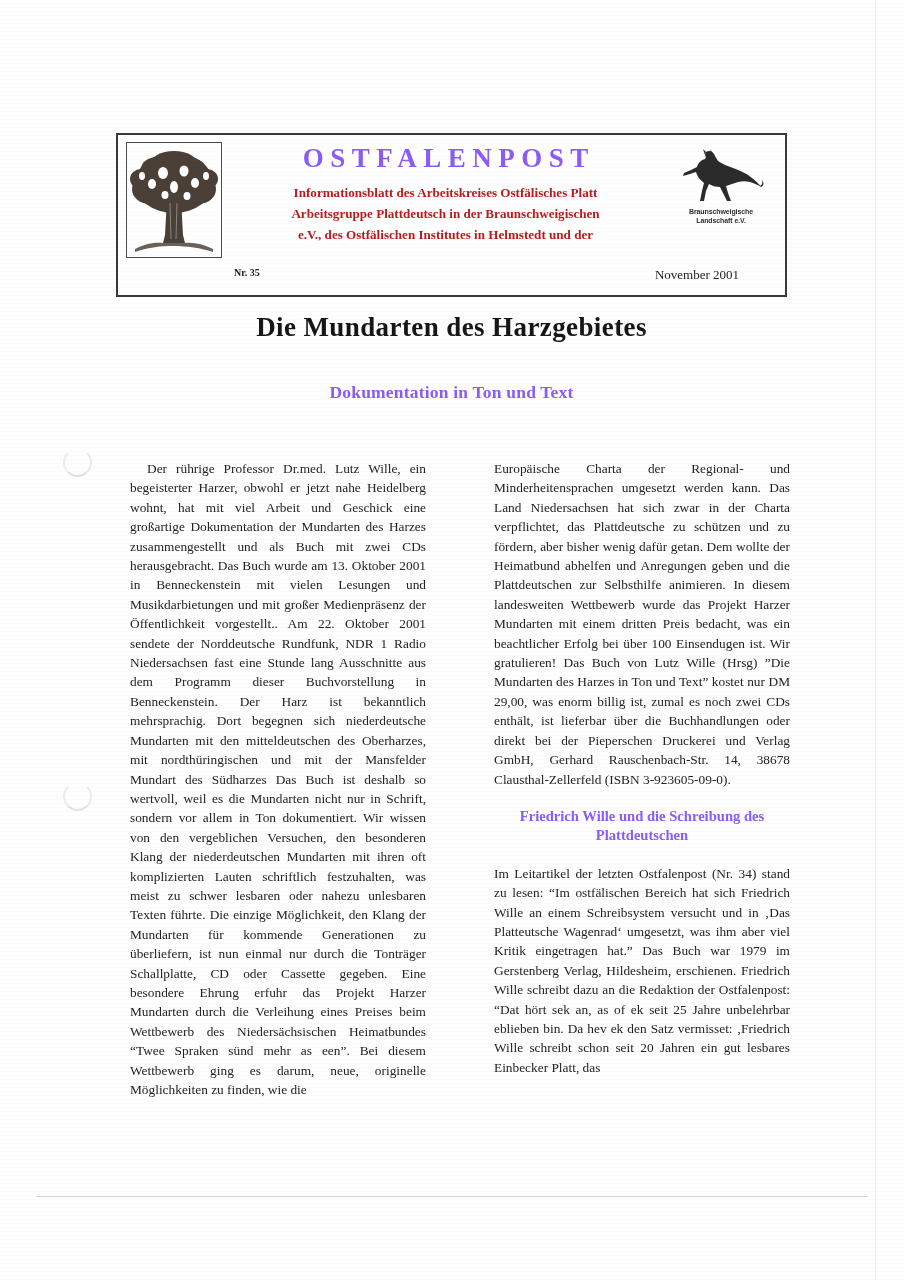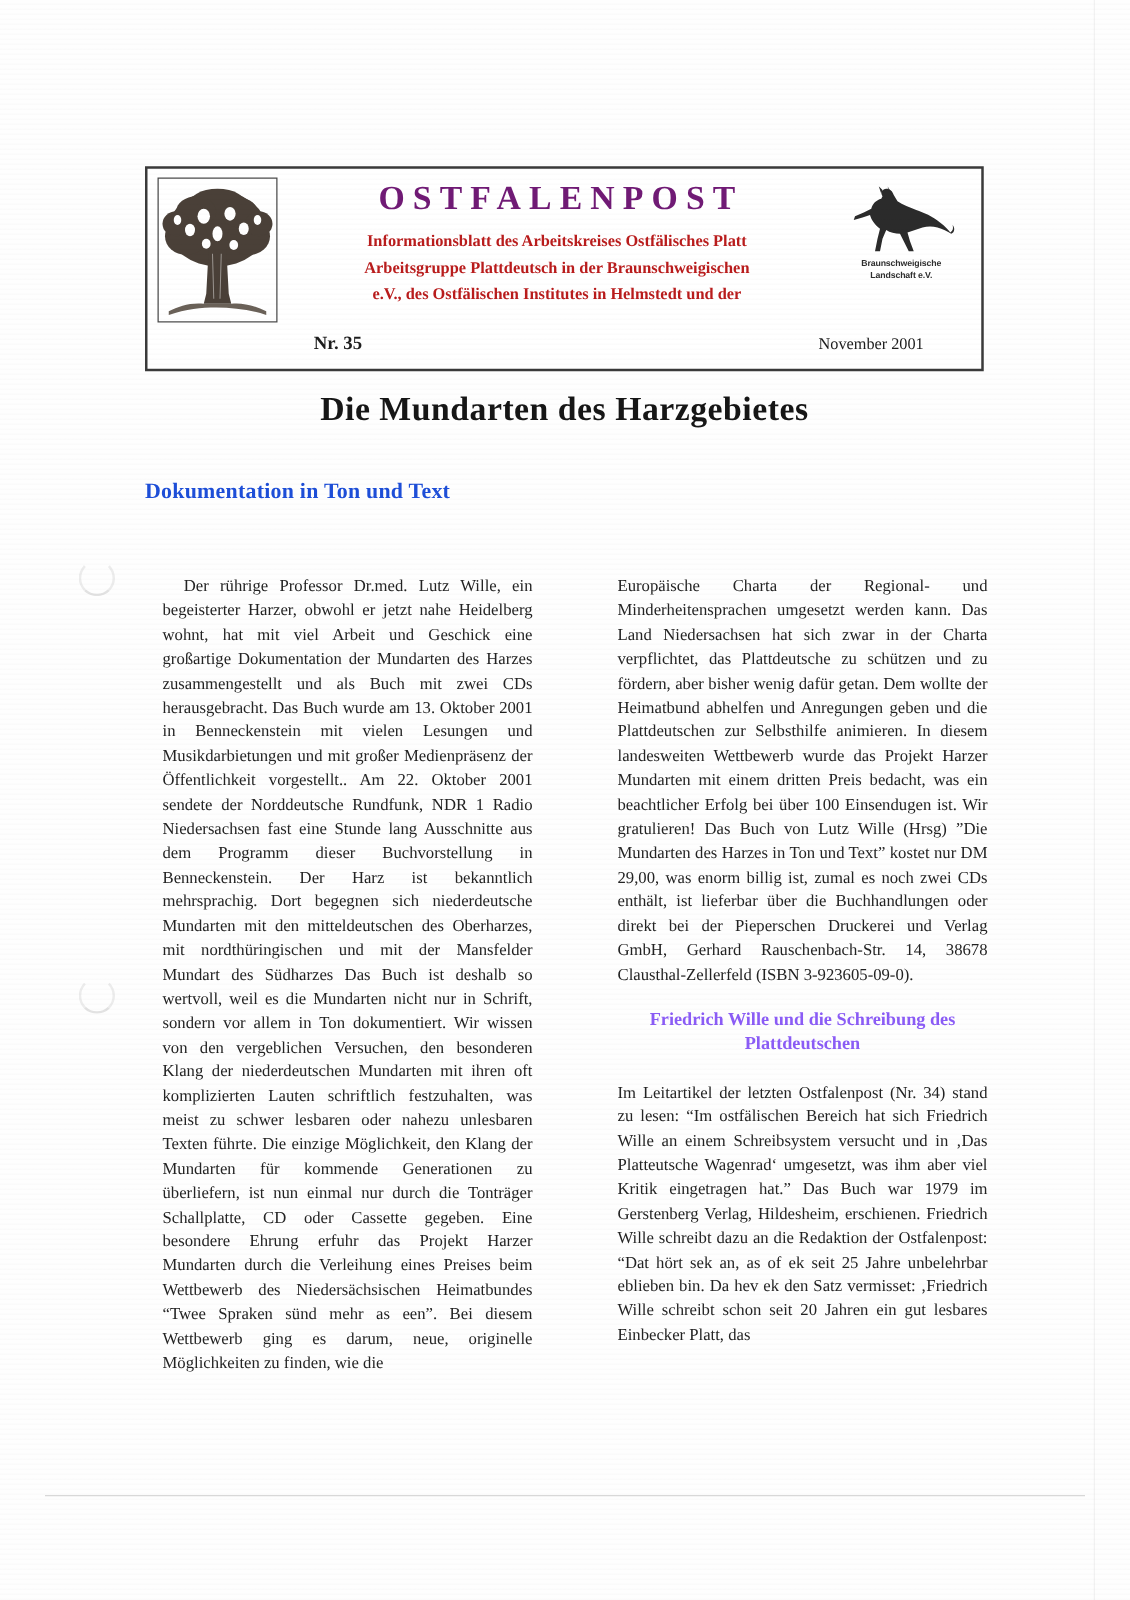--- a/index.html
+++ b/index.html
@@ -96,43 +96,42 @@
   .mast-center {
     position: absolute;
     left: 112px; right: 124px;
     top: 6px;
     text-align: center;
   }
   .mast-title {
     font-size: 27px;
     font-weight: bold;
     letter-spacing: 6.5px;
-    color: #701a75;
+    color: #8b5cf6;
     margin: 2px 0 8px 0;
     text-indent: 6.5px;
   }
   .mast-sub {
     font-size: 13.1px;
     font-weight: bold;
     line-height: 1.62;
     color: #b91c1c;
   }
 
   .mast-footer {
     position: absolute;
     left: 0; right: 0;
     bottom: 8px;
     height: 20px;
   }
   .mast-issue {
     position: absolute;
     left: 116px; top: 0;
-    font-size: 15px;
-    font-weight: bold;
-    margin-left: 17px;
+    font-size: 10px;
+    font-weight: bold;
   }
   .mast-date {
     position: absolute;
     right: 46px; top: 0;
     font-size: 13px;
     font-weight: normal;
   }
 
   
   .headline {
@@ -142,25 +141,25 @@
     text-align: center;
     font-size: 27px;
     font-weight: bold;
     letter-spacing: 0.4px;
     color: #161616;
   }
   .subheadline {
     position: absolute;
     left: 116px; top: 382px;
     width: 671px;
-    text-align: left;
+    text-align: center;
     font-size: 17.5px;
     font-weight: bold;
     letter-spacing: 0.2px;
-    color: #1d4ed8;
+    color: #8b5cf6;
   }
 
   
   .col {
     position: absolute;
     top: 441px;
     width: 332px;
     font-size: 13.35px;
     line-height: 1.455;
     text-align: justify;

